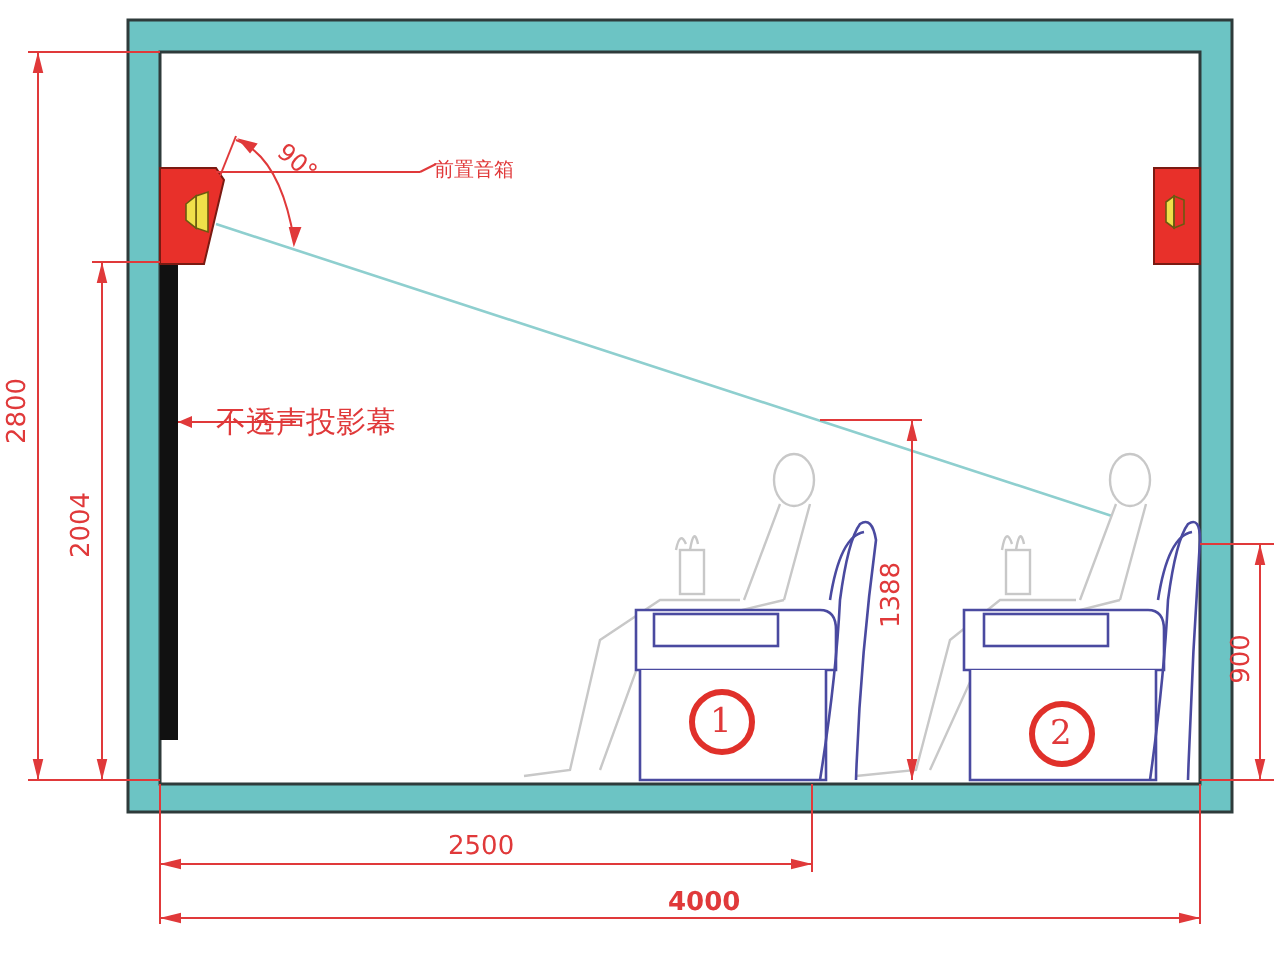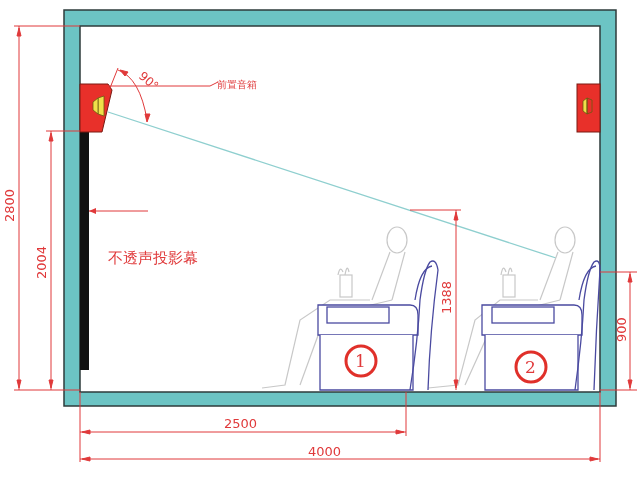--- a/index.html
+++ b/index.html
@@ -121,24 +121,24 @@
       <line x1="600" y1="392" x2="600" y2="462"></line>
       <line x1="80" y1="459" x2="600" y2="459"></line>
       <polygon points="82,459 90,457 90,461"></polygon>
       <polygon points="598,459 590,457 590,461"></polygon>
     </g>
   </svg>
 
   
   <div class="label" style="left:217px; top:78px; font-size:10px;">前置音箱</div>
   <div class="label" style="left:138px; top:74px; font-size:12px; transform:rotate(40deg);">90°</div>
-  <div class="label" style="left:108px; top:202px; font-size:15px;margin-top:47px;">不透声投影幕</div>
+  <div class="label" style="left:108px; top:202px; font-size:15px;">不透声投影幕</div>
 
   <div class="dim vert" style="left:-11px; top:198px; width:40px; text-align:center;">2800</div>
   <div class="dim vert" style="left:21px; top:255px; width:40px; text-align:center;">2004</div>
   <div class="dim vert" style="left:426px; top:290px; width:40px; text-align:center;">1388</div>
   <div class="dim vert" style="left:601px; top:322px; width:40px; text-align:center;">900</div>
   <div class="dim" style="left:224px; top:416px;">2500</div>
-  <div class="dim" style="left:308px; top:444px;">4000</div>
+  <div class="dim" style="left:334px; top:444px;font-weight:bold;">4000</div>
 
   <div class="dim" style="left:355px; top:351px; font-size:17px; font-family:'DejaVu Serif', serif;">1</div>
   <div class="dim" style="left:525px; top:357px; font-size:17px; font-family:'DejaVu Serif', serif;">2</div>
 </div>
 
 </body></html>

